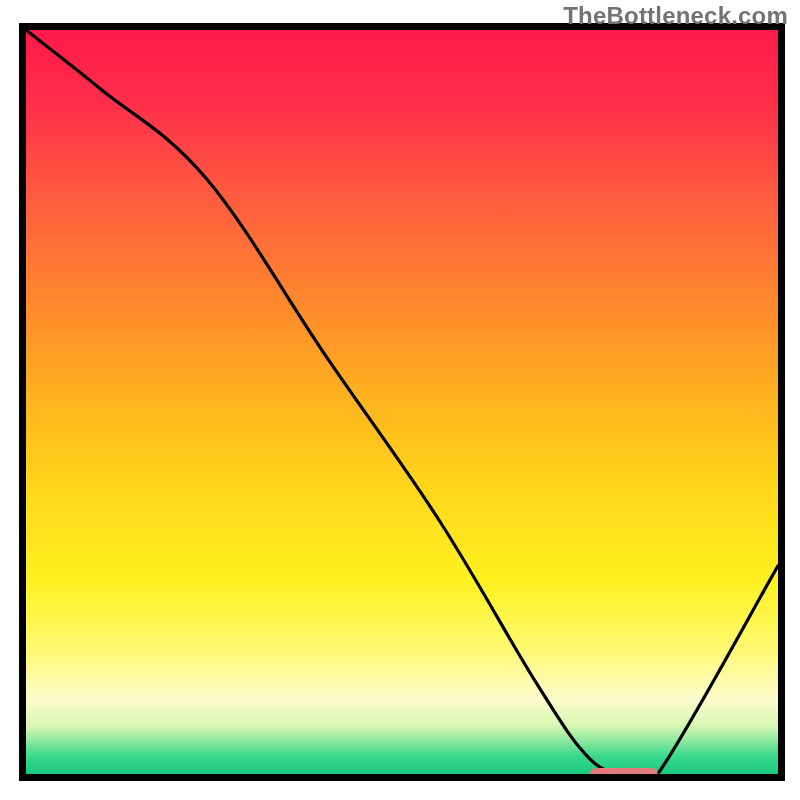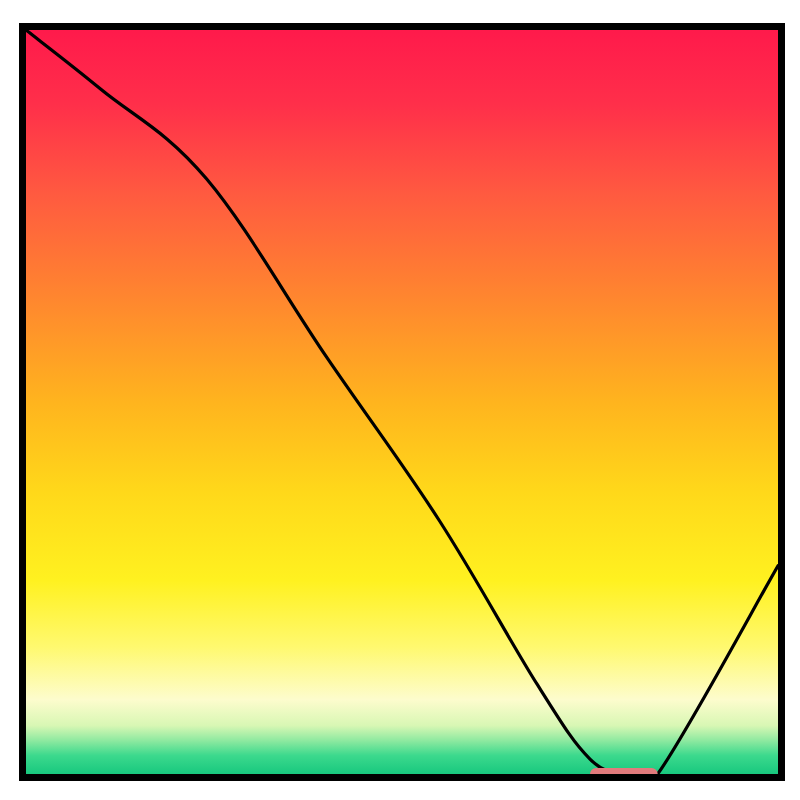--- a/index.html
+++ b/index.html
@@ -29,20 +29,21 @@
   svg.chart {
     position: absolute;
     left: 0;
     top: 0;
   }
 </style>
 </head>
 <body>
 
 <div class="stage">
+  <div class="watermark">TheBottleneck.com</div>
 
   <svg class="chart" width="800" height="800" viewBox="0 0 800 800">
     <defs>
       <linearGradient id="bg-grad" x1="0" y1="0" x2="0" y2="1">
           <stop offset="0.00%" stop-color="#ff1a4b"></stop>
           <stop offset="10.00%" stop-color="#ff2f4a"></stop>
           <stop offset="22.00%" stop-color="#ff5a40"></stop>
           <stop offset="35.00%" stop-color="#ff8330"></stop>
           <stop offset="50.00%" stop-color="#ffb41e"></stop>
           <stop offset="62.00%" stop-color="#ffd81a"></stop>

